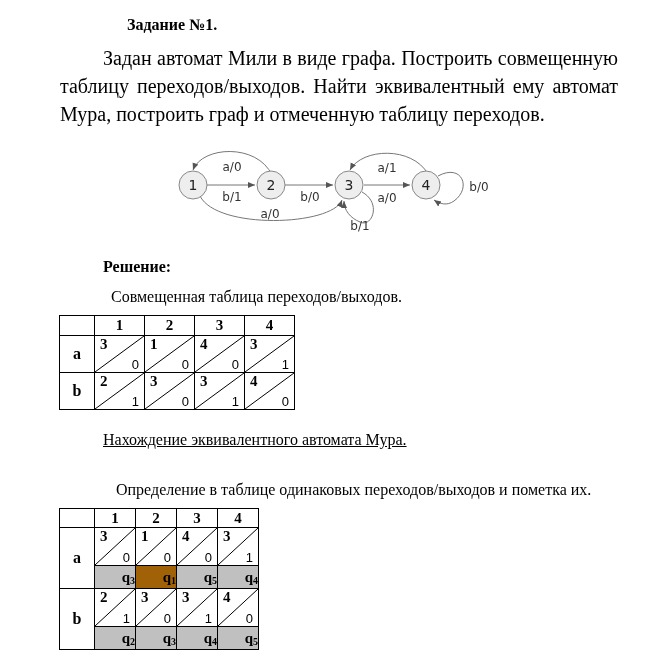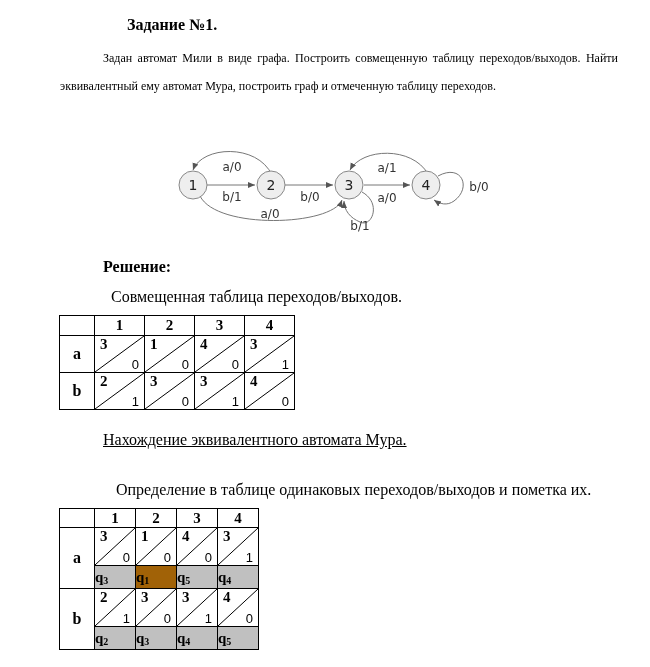--- a/index.html
+++ b/index.html
@@ -1,20 +1,20 @@
 <!DOCTYPE html>
 <html><head>
 <meta charset="utf-8">
 <style>
   html, body { margin:0; padding:0; background:#ffffff; }
   body { width:650px; height:667px; position:relative; overflow:hidden;
          font-family:"Liberation Serif", serif; color:#000; font-size:16px; }
   .abs { position:absolute; }
   .title { left:103px; top:16px; font-weight:bold; font-size:16px;margin-left:24px; }
-  .para { left:60px; width:558px; top:44px; font-size:12px; line-height:28px; text-align:justify; }
+  .para { left:60px; width:558px; top:44px; font-size:20px; line-height:28px; text-align:justify; }
   .para .indent { display:inline-block; width:43px; }
   .heading { left:103px; top:258px; font-weight:bold; }
   .line1 { left:99px; top:288px;margin-left:12px; }
   .line2 { left:103px; top:431px;text-decoration:underline; }
   .line3 { left:116px; top:481px; }
   svg.graph { left:172px; top:148px; }
   svg.graph text { font-family:"DejaVu Sans", sans-serif; font-size:12px; fill:#333; }
   svg.graph .node-label { font-size:14px; fill:#222; }
 
   table.grid { position:absolute; border-collapse:collapse; }
@@ -28,21 +28,21 @@
   .cell svg { position:absolute; left:0; top:0; }
   .cell .state { position:absolute; left:5px; top:0px; font-weight:bold; font-size:15px; }
   .cell .out { position:absolute; right:5px; bottom:0px; font-family:"Liberation Sans", sans-serif; font-size:13px; }
 
   table.t2 { left:59px; top:508px; }
   table.t2 td.hdr { height:18px; text-align:center; font-weight:bold; font-size:15px; }
   table.t2 td.corner { width:34px; }
   table.t2 td.col { width:40px; }
   table.t2 td.rowh { text-align:center; font-weight:bold; font-size:16px; }
   table.t2 .cell { width:40px; height:37px; }
-  table.t2 td.q { background:#c0c0c0; height:22px; text-align:left; font-weight:bold; font-size:15px; }
+  table.t2 td.q { background:#c0c0c0; height:22px; text-align:right; font-weight:bold; font-size:15px; }
   td.q sub { font-size:10px; vertical-align:-2px; }
 </style>
 </head>
 <body>
 
 <div class="abs title">Задание №1.</div>
 <div class="abs para"><span class="indent"></span><span>Задан автомат Мили в виде графа. Построить совмещенную таблицу переходов/выходов. Найти эквивалентный ему автомат Мура, построить граф и отмеченную таблицу переходов.</span></div>
 
 <svg class="abs graph" width="320" height="90" viewBox="0 0 320 90">
   <defs>

